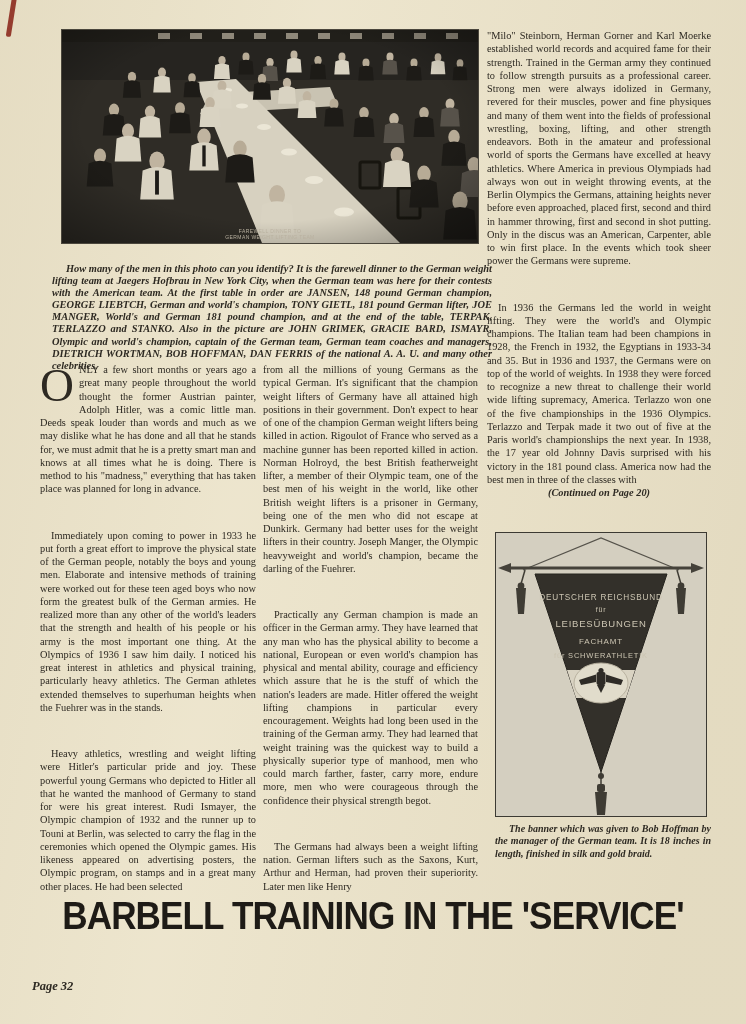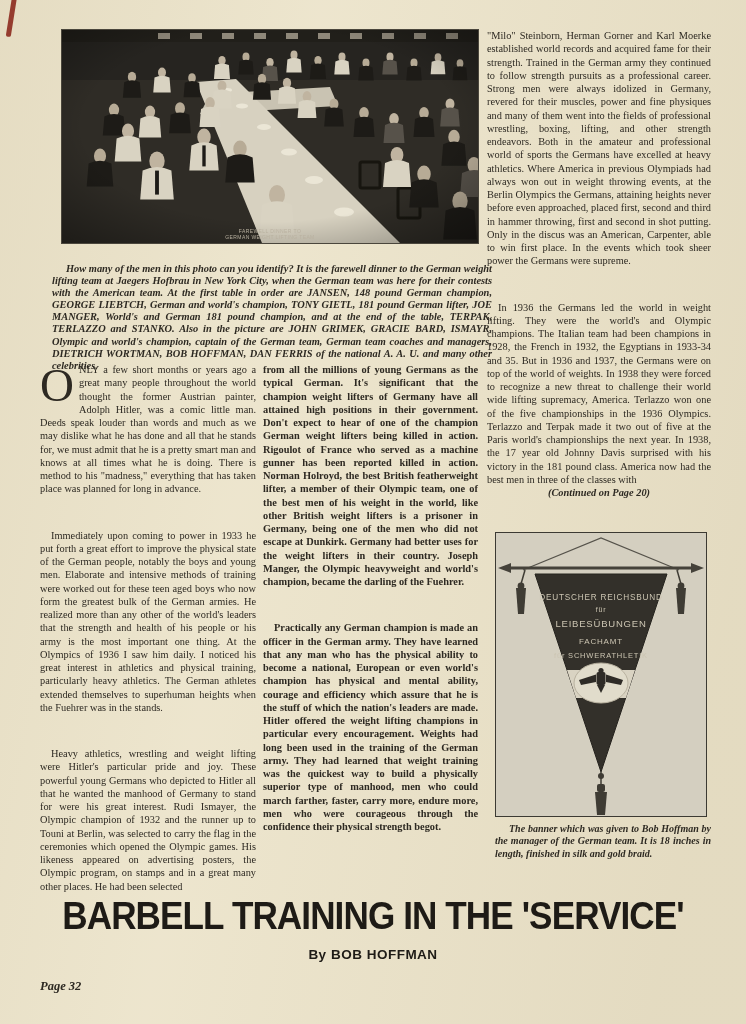--- a/index.html
+++ b/index.html
@@ -20,40 +20,40 @@
     color:#b9b1a0; letter-spacing:.4px; }
 
   .photo-caption { position:absolute; left:40px; top:251px; width:440px; margin:12px;
     font-style:italic; font-weight:700; font-size:10.4px; line-height:12.1px;
     text-align:justify; text-indent:14px; }
 
   .col { position:absolute; font-size:10.35px; line-height:13.25px; text-align:justify; }
   .col p { margin:0; }
   .col p.indent { text-indent:11px;margin-top:33px; }
   .col1 { left:40px;  top:363px; width:216px; }
-  .col2 { left:263px; top:363px; width:215px;font-weight:bold; }
+  .col2 { left:263px; top:363px; width:215px; }
   .col3 { left:487px; top:29px;  width:224px; }
   .dropcap { float:left; font-size:47px; line-height:38px; padding:3px 5px 0 0; }
   .continued { text-align:center !important; font-style:italic; font-weight:700;
     text-indent:0 !important; }
 
   .banner-photo { position:absolute; left:495px; top:532px; width:212px; height:279px; margin:0; }
   .banner-photo svg { display:block; }
   .banner-caption { position:absolute; left:495px; top:823px; width:216px; margin:0;
     font-style:italic; font-weight:700; font-size:10px; line-height:12.3px;
     text-align:justify; text-indent:14px; }
 
   .headline { position:absolute; left:0; top:894px; width:746px; margin:0; text-align:center;
     font-family:"Liberation Sans",sans-serif; font-weight:700; font-size:39px;
     letter-spacing:-1px; color:#1e1b16; transform:scaleX(.9); transform-origin:50% 0;
     white-space:nowrap; }
   .byline { position:absolute; left:0; top:947px; width:746px; text-align:center;
     font-family:"Liberation Sans",sans-serif; font-weight:700; font-size:13.5px;
     letter-spacing:.5px; color:#1e1b16; }
-  .page-number { position:absolute; left:40px; top:979px; font-style:italic;
+  .page-number { position:absolute; left:32px; top:979px; font-style:italic;
     font-weight:700; font-size:12.5px; }
 </style>
 </head>
 <body>
 
 <div class="page">
 
   <div class="red-mark"></div>
 
   <figure class="photo">
@@ -271,20 +271,21 @@
 
   <div class="col col1">
     <p class="para"><span class="dropcap">O</span><span>NLY a few short months or years ago a great many people throughout the world thought the former Austrian painter, Adolph Hitler, was a comic little man. Deeds speak louder than words and much as we may dislike what he has done and all that he stands for, we must admit that he is a pretty smart man and knows at all times what he is doing. There is method to his "madness," everything that has taken place was planned for long in advance.</span></p>
     <p class="para indent">Immediately upon coming to power in 1933 he put forth a great effort to improve the physical state of the German people, notably the boys and young men. Elaborate and intensive methods of training were worked out for these teen aged boys who now form the greatest bulk of the German armies. He realized more than any other of the world's leaders that the strength and health of his people or his army is the most important one thing. At the Olympics of 1936 I saw him daily. I noticed his great interest in athletics and physical training, particularly heavy athletics. The German athletes extended themselves to superhuman heights when the Fuehrer was in the stands.</p>
     <p class="para indent">Heavy athletics, wrestling and weight lifting were Hitler's particular pride and joy. These powerful young Germans who depicted to Hitler all that he wanted the manhood of Germany to stand for were his great interest. Rudi Ismayer, the Olympic champion of 1932 and the runner up to Touni at Berlin, was selected to carry the flag in the ceremonies which opened the Olympic games. His likeness appeared on advertising posters, the Olympic program, on stamps and in a great many other places. He had been selected</p>
   </div>
 
   <div class="col col2">
     <p class="para">from all the millions of young Germans as the typical German. It's significant that the champion weight lifters of Germany have all attained high positions in their government. Don't expect to hear of one of the champion German weight lifters being killed in action. Rigoulot of France who served as a machine gunner has been reported killed in action. Norman Holroyd, the best British featherweight lifter, a member of their Olympic team, one of the best men of his weight in the world, like other British weight lifters is a prisoner in Germany, being one of the men who did not escape at Dunkirk. Germany had better uses for the weight lifters in their country. Joseph Manger, the Olympic heavyweight and world's champion, became the darling of the Fuehrer.</p>
     <p class="para indent">Practically any German champion is made an officer in the German army. They have learned that any man who has the physical ability to become a national, European or even world's champion has physical and mental ability, courage and efficiency which assure that he is the stuff of which the nation's leaders are made. Hitler offered the weight lifting champions in particular every encouragement. Weights had long been used in the training of the German army. They had learned that weight training was the quickest way to build a physically superior type of manhood, men who could march farther, faster, carry more, endure more, men who were courageous through the confidence their physical strength begot.</p>
+    <p class="para indent">The Germans had always been a weight lifting nation. German lifters such as the Saxons, Kurt, Arthur and Herman, had proven their superiority. Later men like Henry</p>
   </div>
 
   <div class="col col3">
     <p class="para">"Milo" Steinborn, Herman Gorner and Karl Moerke established world records and acquired fame for their strength. Trained in the German army they continued to follow strength pursuits as a professional career. Strong men were always idolized in Germany, revered for their muscles, power and fine physiques and many of them went into the fields of professional wrestling, boxing, lifting, and other strength endeavors. Both in the amateur and professional world of sports the Germans have excelled at heavy athletics. Where America in previous Olympiads had always won out in weight throwing events, at the Berlin Olympics the Germans, attaining heights never before even approached, placed first, second and third in hammer throwing, first and second in shot putting. Only in the discus was an American, Carpenter, able to win first place. In the events which took sheer power the Germans were supreme.</p>
     <p class="para indent">In 1936 the Germans led the world in weight lifting. They were the world's and Olympic champions. The Italian team had been champions in 1928, the French in 1932, the Egyptians in 1933-34 and 35. But in 1936 and 1937, the Germans were on top of the world of weights. In 1938 they were forced to recognize a new threat to challenge their world wide lifting supremacy, America. Terlazzo won one of the five championships in the 1936 Olympics. Terlazzo and Terpak made it two out of five at the Paris world's championships the next year. In 1938, the 17 year old Johnny Davis surprised with his victory in the 181 pound class. America now had the best men in three of the classes with</p>
     <p class="para continued">(Continued on Page 20)</p>
   </div>
 
   <figure class="banner-photo">
     <svg viewBox="0 0 212 285" width="212" height="285">
@@ -332,16 +333,15 @@
         <circle cx="106" cy="244" r="3"></circle>
         <rect x="102" y="252" width="8" height="8" rx="2"></rect>
         <polygon points="100,260 112,260 110,283 102,283"></polygon>
       </g>
     </svg>
   </figure>
 
   <p class="banner-caption">The banner which was given to Bob Hoffman by the manager of the German team. It is 18 inches in length, finished in silk and gold braid.</p>
 
   <h1 class="headline">BARBELL TRAINING IN THE 'SERVICE'</h1>
-  <div class="byline">By BOB HOFFMAN</div>
   <div class="page-number">Page 32</div>
 
 </div>
 
 </body></html>

